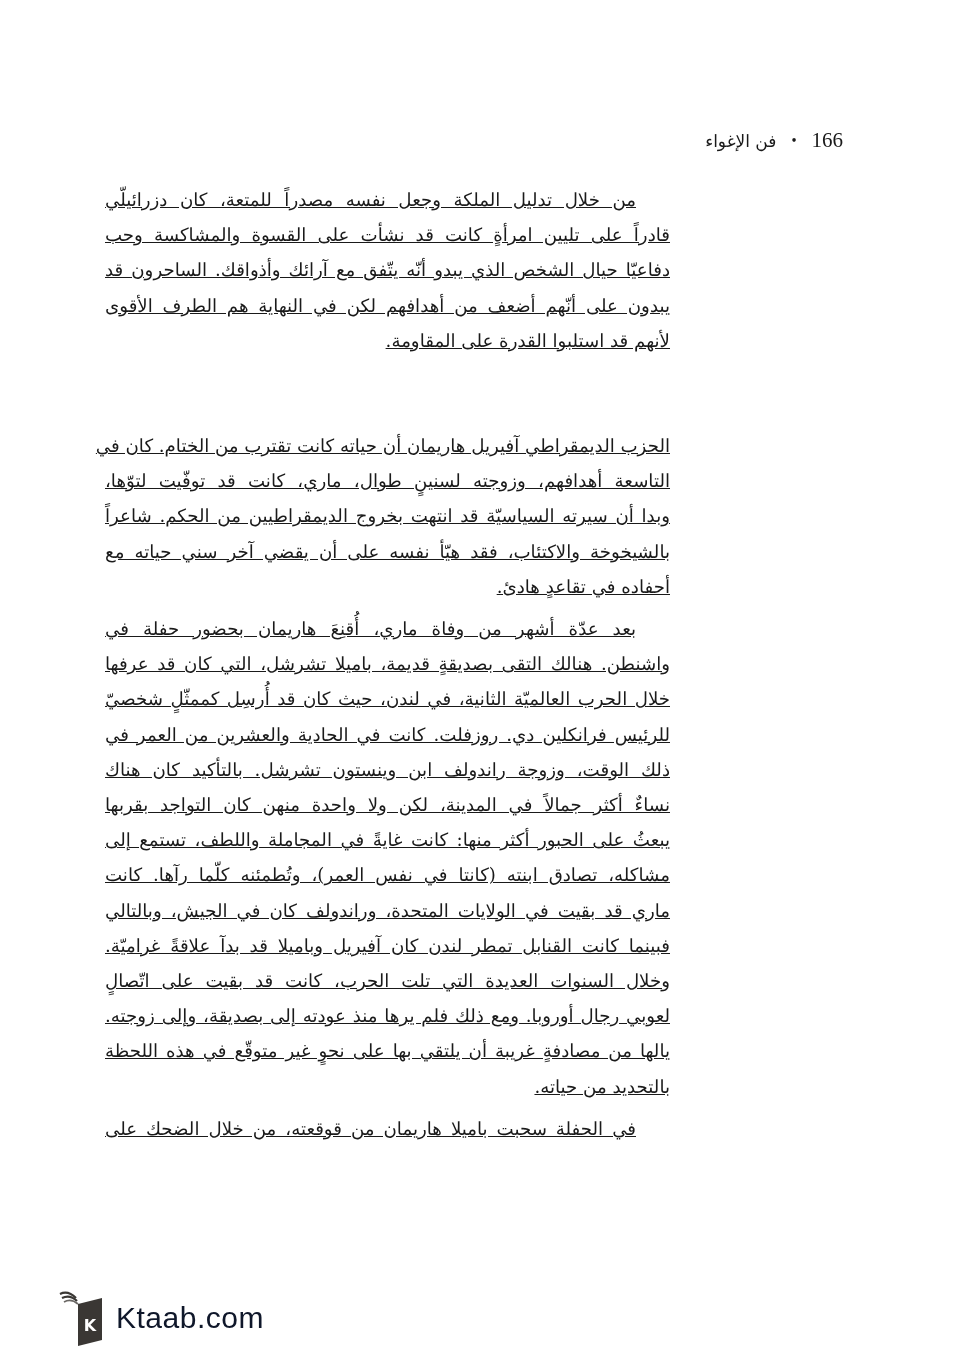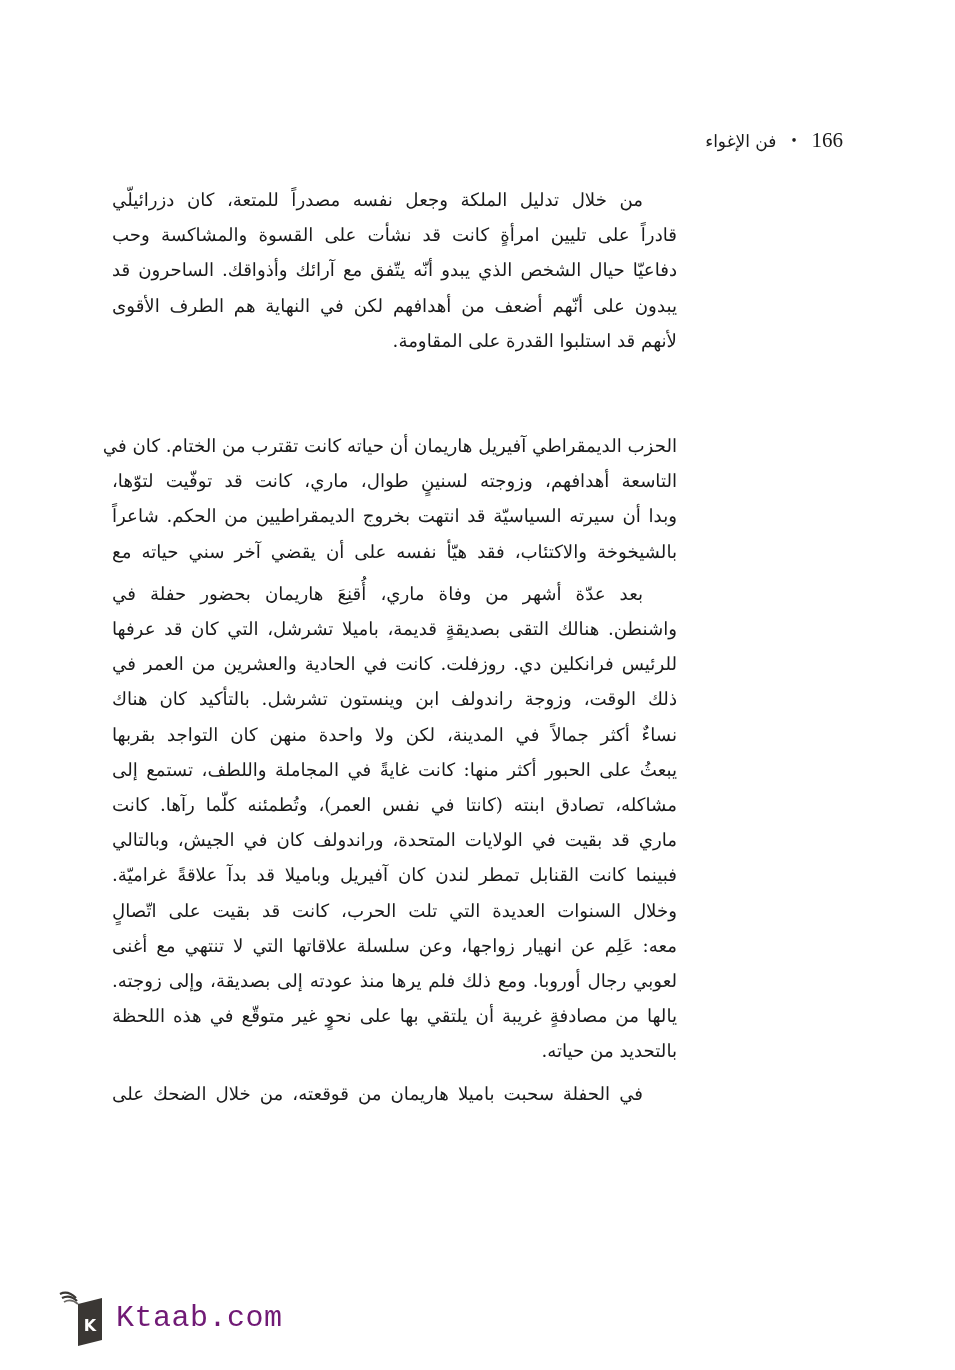--- a/index.html
+++ b/index.html
@@ -29,25 +29,26 @@
       font-family: "Liberation Serif", serif;
       font-size: 21px;
       direction: ltr;
     }
     .running-header .bullet {
       font-size: 12px;
     }
     .text-block {
       position: absolute;
       top: 182px;
-      left: 112px;
+      left: 105px;
       width: 565px;
       direction: rtl;
       text-align: justify;
       text-align-last: right;
+      text-decoration: underline;
     }
     .para {
       margin: 0;
       font-size: 18.2px;
       line-height: 35.2px;
     }
     .para .line {
       display: block;
       text-align: justify;
       text-align-last: justify;
@@ -72,23 +73,23 @@
       display: flex;
       align-items: center;
       gap: 12px;
     }
     .logo-mark {
       position: relative;
       width: 46px;
       height: 60px;
     }
     .logo-text {
-      font-family: Liberation Mono, monospace;
+      font-family: Liberation Sans, sans-serif;
       font-size: 30px;
-      color: #701a75;
+      color: #0f172a;
       letter-spacing: 0.5px;
       margin-top: 0;
     }
   </style>
 </head>
 <body>
 
 <div class="running-header">
   <span class="page-num">166</span>
   <span class="bullet">•</span>
@@ -105,36 +106,37 @@
     <span class="line last">لأنهم قد استلبوا القدرة على المقاومة.</span>
   </p>
 
   <div class="gap-section"></div>
 
   <p class="para">
     <span class="line">الحزب الديمقراطي آفيريل هاريمان أن حياته كانت تقترب من الختام. كان في</span>
     <span class="line">التاسعة أهدافهم، وزوجته لسنينٍ طوال، ماري، كانت قد توفّيت لتوّها،</span>
     <span class="line">وبدا أن سيرته السياسيّة قد انتهت بخروج الديمقراطيين من الحكم. شاعراً</span>
     <span class="line">بالشيخوخة والاكتئاب، فقد هيّأ نفسه على أن يقضي آخر سني حياته مع</span>
+    <span class="line last">أحفاده في تقاعدٍ هادئ.</span>
   </p>
 
   <div class="gap-para"></div>
 
   <p class="para">
     <span class="line first">بعد عدّة أشهر من وفاة ماري، أُقنِعَ هاريمان بحضور حفلة في</span>
     <span class="line">واشنطن. هنالك التقى بصديقةٍ قديمة، باميلا تشرشل، التي كان قد عرفها</span>
+    <span class="line">خلال الحرب العالميّة الثانية، في لندن، حيث كان قد أُرسِل كممثّلٍ شخصيّ</span>
     <span class="line">للرئيس فرانكلين دي. روزفلت. كانت في الحادية والعشرين من العمر في</span>
     <span class="line">ذلك الوقت، وزوجة راندولف ابن وينستون تشرشل. بالتأكيد كان هناك</span>
     <span class="line">نساءٌ أكثر جمالاً في المدينة، لكن ولا واحدة منهن كان التواجد بقربها</span>
     <span class="line">يبعثُ على الحبور أكثر منها: كانت غايةً في المجاملة واللطف، تستمع إلى</span>
     <span class="line">مشاكله، تصادق ابنته (كانتا في نفس العمر)، وتُطمئنه كلّما رآها. كانت</span>
     <span class="line">ماري قد بقيت في الولايات المتحدة، وراندولف كان في الجيش، وبالتالي</span>
     <span class="line">فبينما كانت القنابل تمطر لندن كان آفيريل وباميلا قد بدآ علاقةً غراميّة.</span>
     <span class="line">وخلال السنوات العديدة التي تلت الحرب، كانت قد بقيت على اتّصالٍ</span>
-    <span class="line">معه: عَلِم عن انهيار زواجها، وعن سلسلة علاقاتها التي لا تنتهي مع أغنى</span>
     <span class="line">لعوبي رجال أوروبا. ومع ذلك فلم يرها منذ عودته إلى بصديقة، وإلى زوجته.</span>
     <span class="line">يالها من مصادفةٍ غريبة أن يلتقي بها على نحوٍ غير متوقّع في هذه اللحظة</span>
     <span class="line last">بالتحديد من حياته.</span>
   </p>
 
   <div class="gap-para"></div>
 
   <p class="para">
     <span class="line first">في الحفلة سحبت باميلا هاريمان من قوقعته، من خلال الضحك على</span>
   </p>

